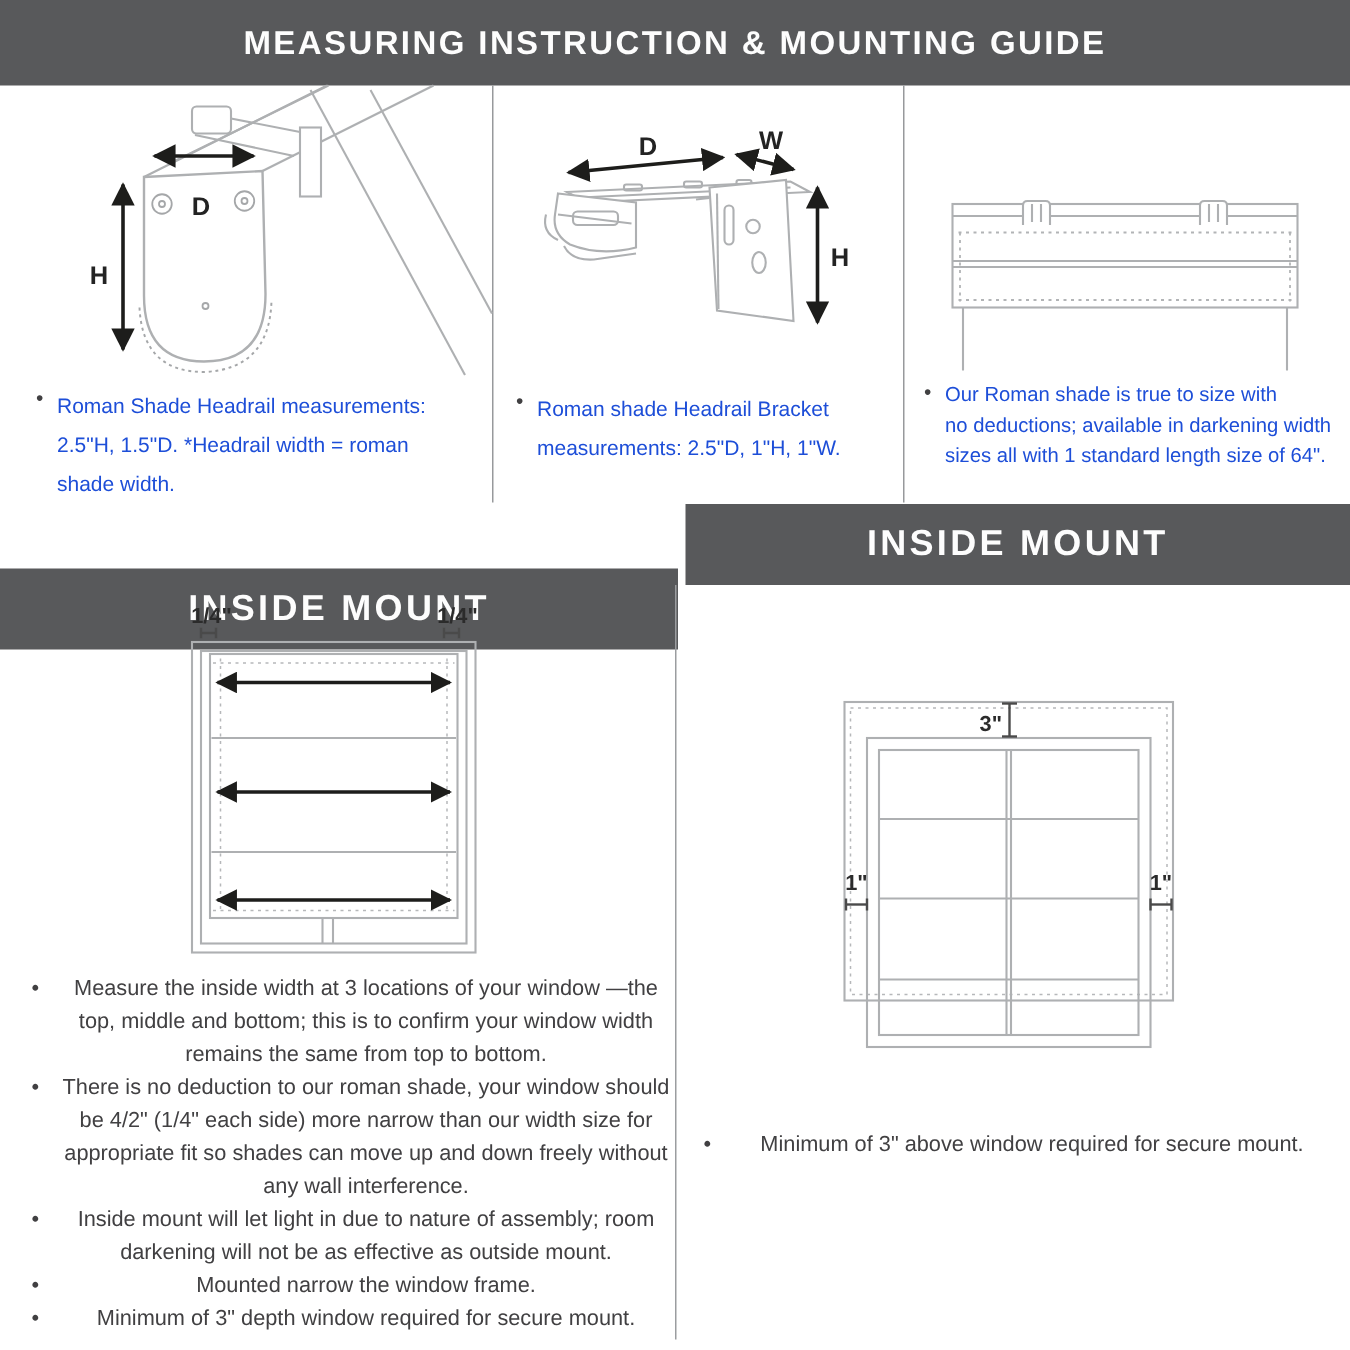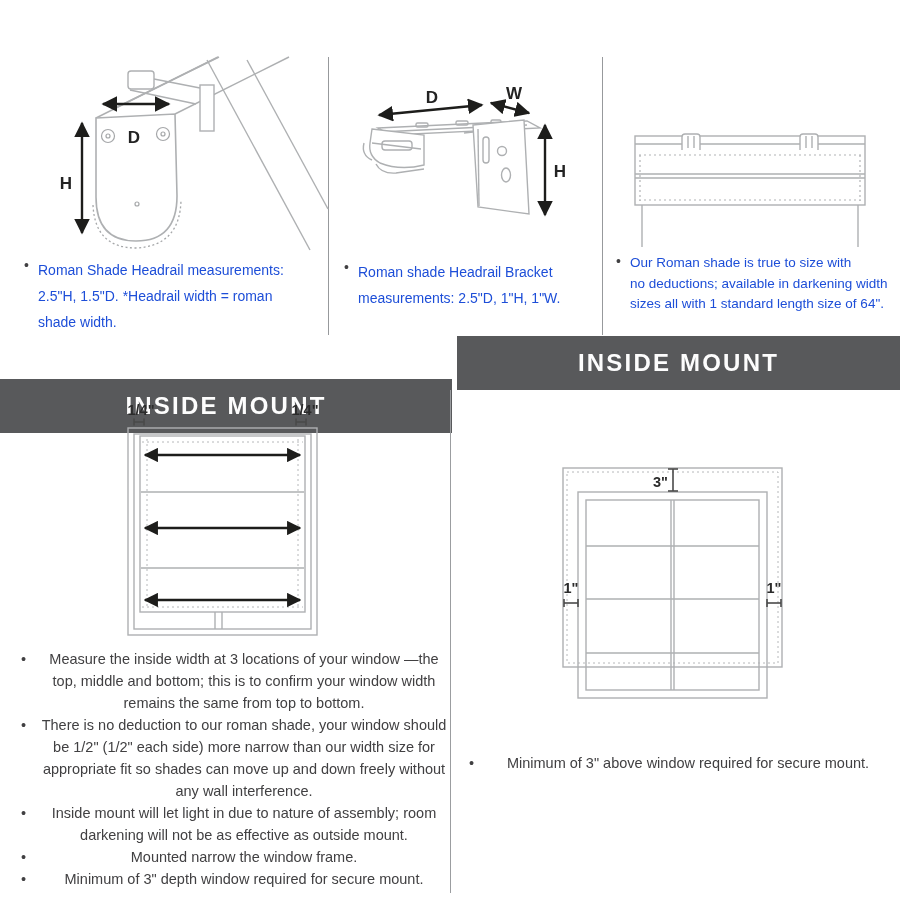--- a/index.html
+++ b/index.html
@@ -68,20 +68,23 @@
   .gline   { stroke:#aeb0b2; stroke-width:1.4; fill:none; }
   .gfill   { stroke:#aeb0b2; stroke-width:1.4; fill:#ffffff; }
   .arrow   { stroke:#1d1d1b; stroke-width:2.4; fill:none; }
   .tick    { stroke:#4a4a4a; stroke-width:1.6; fill:none; }
 </style>
 </head>
 <body>
 
 <div class="page">
 
+  <header class="title-bar">
+    <h1>MEASURING INSTRUCTION &amp; MOUNTING GUIDE</h1>
+  </header>
 
   <div class="vdiv c1"></div>
   <div class="vdiv c2"></div>
 
   <svg id="svg-headrail" class="diagram" width="328" height="200" viewBox="0 0 328 200">
     <defs>
       <marker id="ah1" viewBox="0 0 10 10" refX="9" refY="5" markerWidth="6.5" markerHeight="6.5" orient="auto-start-reverse">
         <path d="M0,0 L10,5 L0,10 Z" fill="#1d1d1b"></path>
       </marker>
     </defs>
@@ -227,21 +230,21 @@
     </g>
     <g>
       <line class="arrow" x1="55" y1="60" x2="210" y2="60" marker-start="url(#ah3)" marker-end="url(#ah3)"></line>
       <line class="arrow" x1="55" y1="133" x2="210" y2="133" marker-start="url(#ah3)" marker-end="url(#ah3)"></line>
       <line class="arrow" x1="55" y1="205" x2="210" y2="205" marker-start="url(#ah3)" marker-end="url(#ah3)"></line>
     </g>
   </svg>
 
   <ul class="bullets inside">
     <li>Measure the inside width at 3 locations of your window —the top, middle and bottom; this is to confirm your window width remains the same from top to bottom.</li>
-    <li>There is no deduction to our roman shade, your window should be 1/2" (1/2" each side) more narrow than our width size for appropriate fit so shades can move up and down freely without any wall interference.</li>
+    <li>There is no deduction to our roman shade, your window should be 4/2" (1/4" each side) more narrow than our width size for appropriate fit so shades can move up and down freely without any wall interference.</li>
     <li>Inside mount will let light in due to nature of assembly; room darkening will not be as effective as outside mount.</li>
     <li>Mounted narrow the window frame.</li>
     <li>Minimum of 3" depth window required for secure mount.</li>
   </ul>
 
   <svg id="svg-outside" class="diagram" width="300" height="290" viewBox="0 0 300 290">
     <g>
       <rect class="gline" x="33" y="28" width="219" height="199" stroke-width="1.1"></rect>
       <rect x="37" y="32" width="211" height="191" fill="none" stroke="#b6b8ba" stroke-width="1" stroke-dasharray="2,3"></rect>
     </g>

